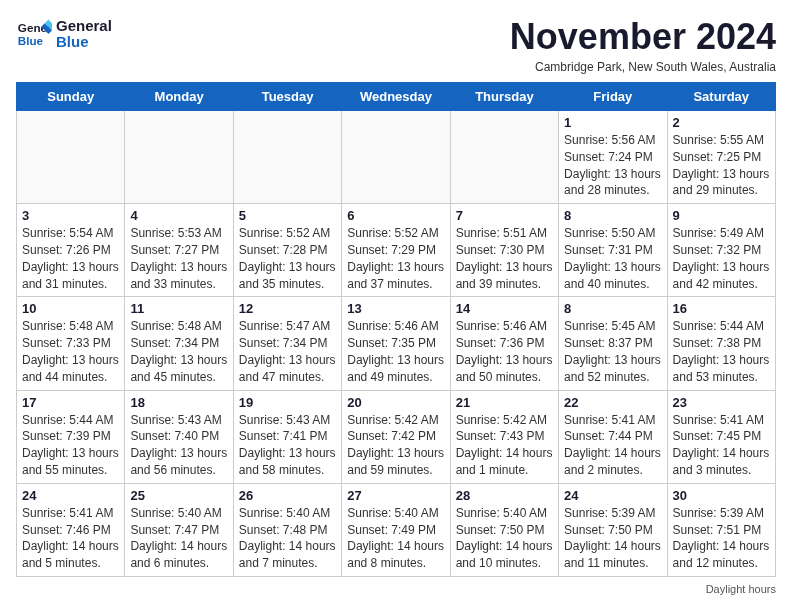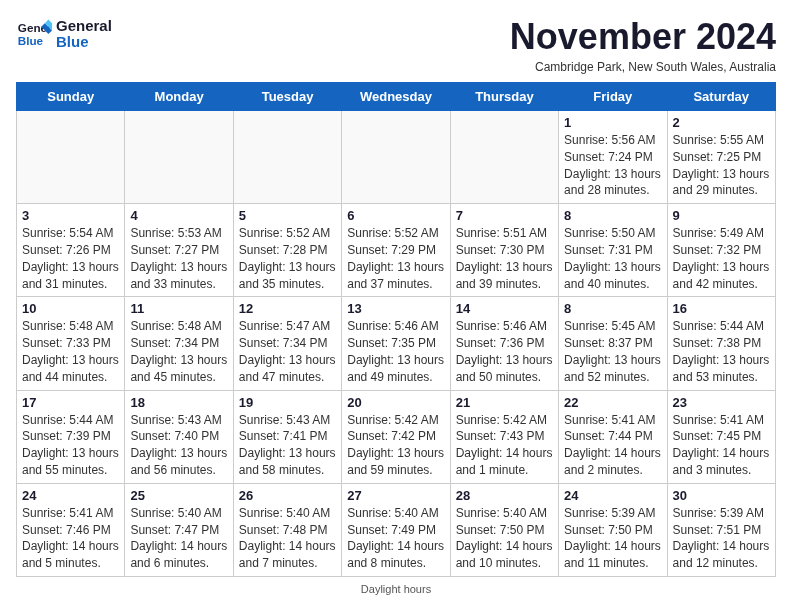--- a/index.html
+++ b/index.html
@@ -74,21 +74,21 @@
     }
     .day-info {
       font-size: 12px;
       color: #333;
       line-height: 1.4;
     }
     .footer-note {
       margin-top: 6px;
       font-size: 11px;
       color: #555;
-      text-align: center;
+      text-align: right;
     }
   </style>
 </head>
 <body>
 
 <div class="header-section">
   <div class="logo">
     <svg class="logo-icon" viewBox="0 0 40 40" xmlns="http://www.w3.org/2000/svg">
       <text x="2" y="18" font-size="13" font-weight="bold" fill="#1a1a2e" font-family="Arial">General</text>
       <text x="2" y="32" font-size="13" font-weight="bold" fill="#1565C0" font-family="Arial">Blue</text>

